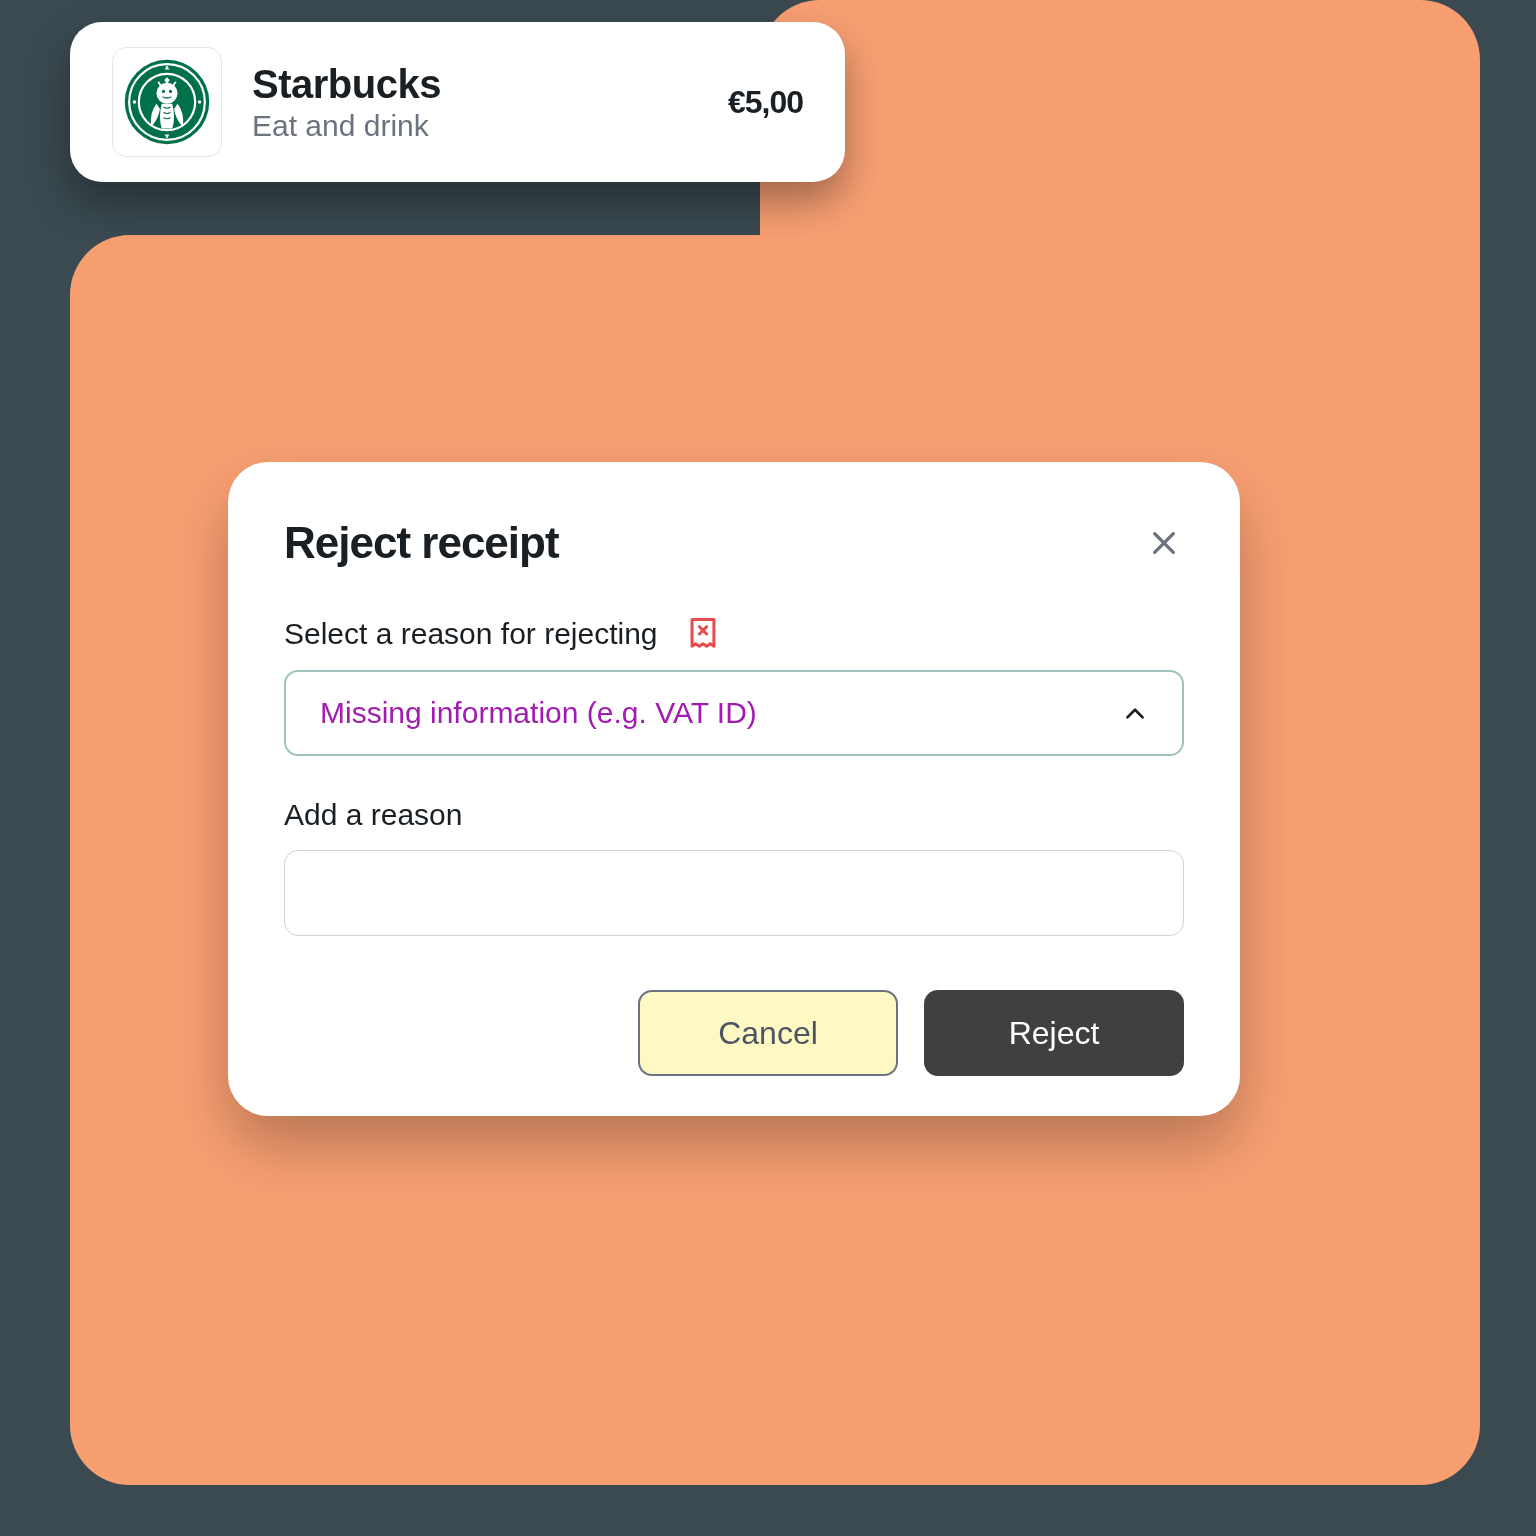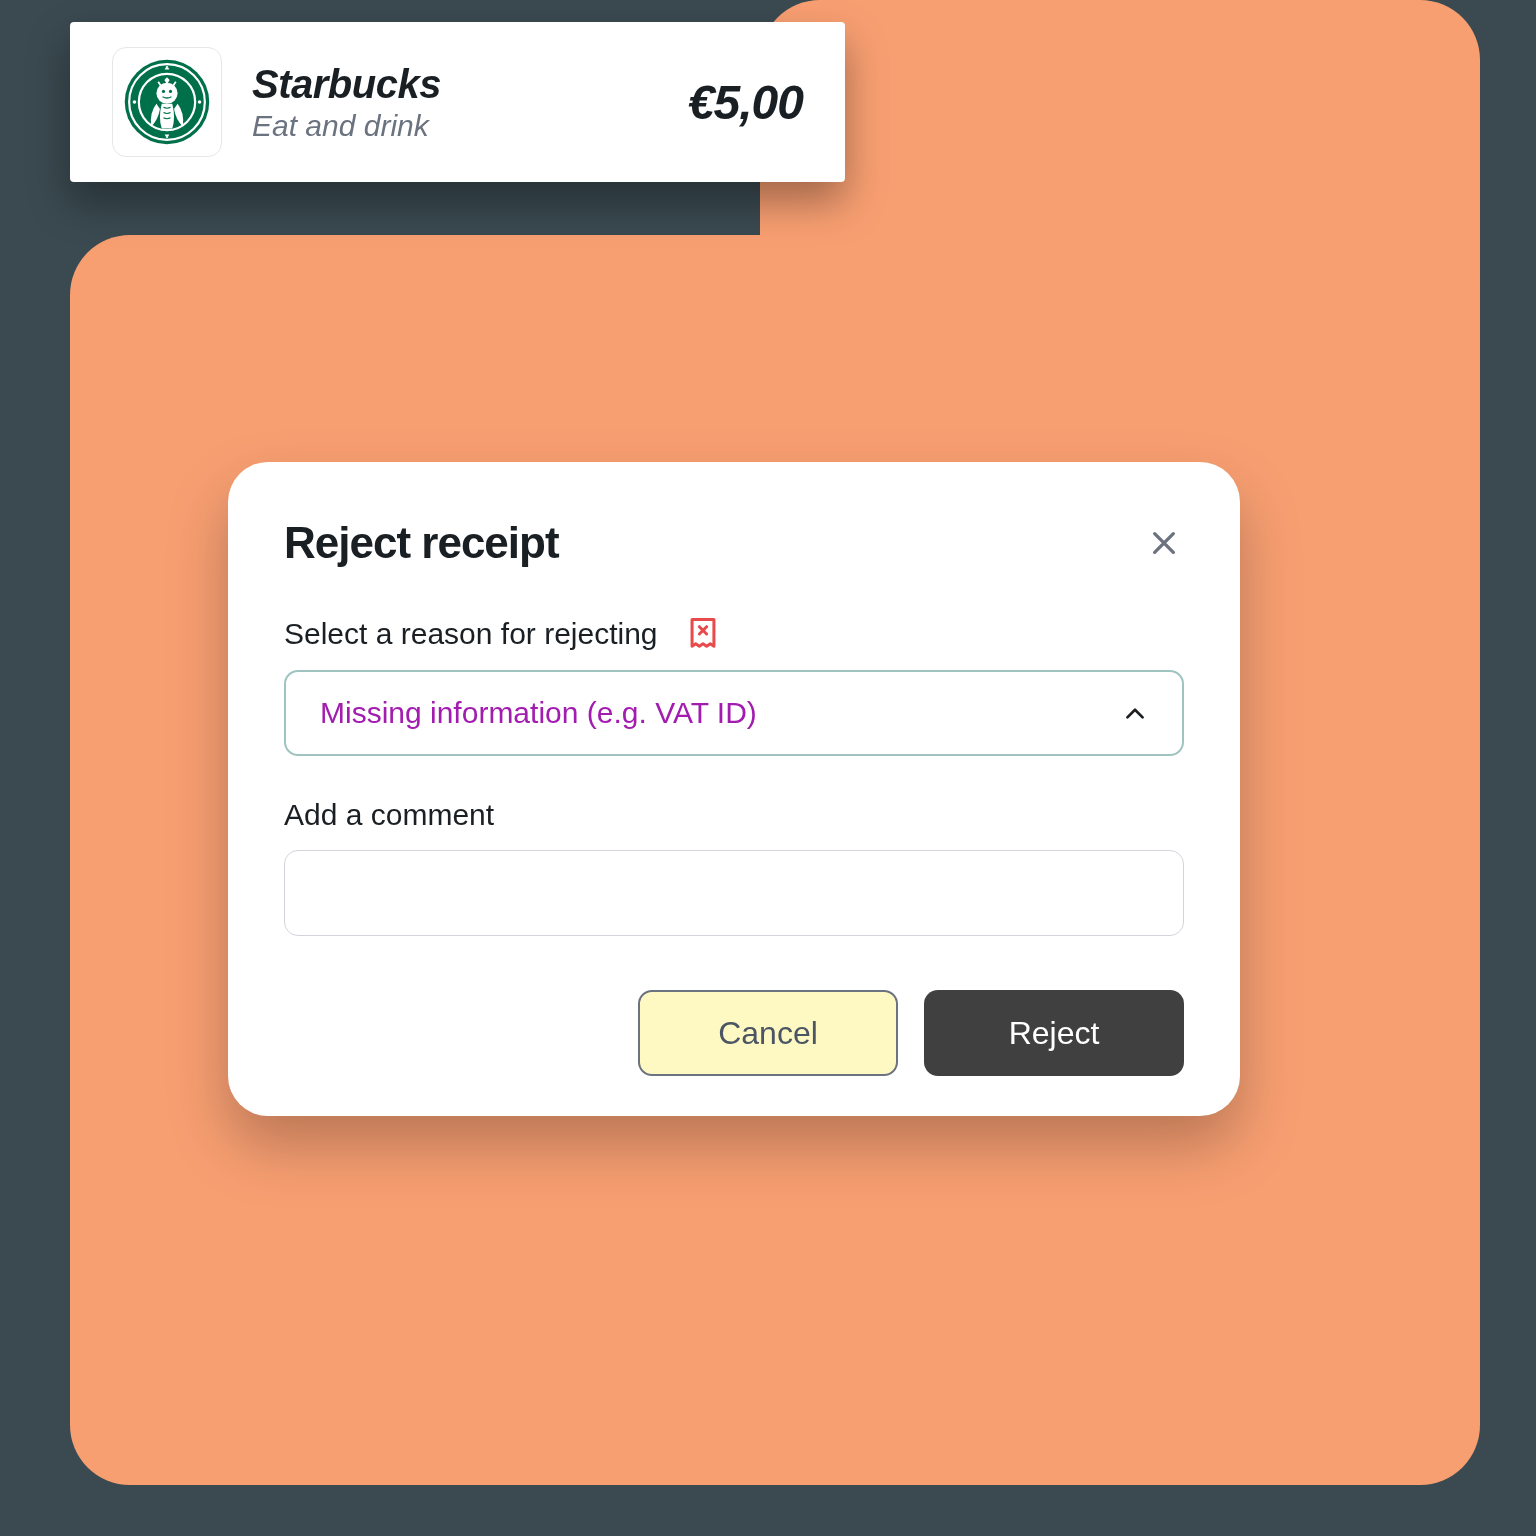--- a/index.html
+++ b/index.html
@@ -28,26 +28,25 @@
       width: 1410px;
       height: 1250px;
     }
     .transaction-card {
       position: absolute;
       top: 22px;
       left: 70px;
       width: 775px;
       height: 160px;
       background: #fff;
-      border-radius: 4px;
+      border-radius: 32px;
       box-shadow: 0 20px 40px rgba(0,0,0,0.35);
       display: flex;
       align-items: center;
       padding: 12px 42px;
-      font-style: italic;
     }
     .merchant-logo {
       width: 110px;
       height: 110px;
       border: 1px solid #e5e7eb;
       border-radius: 14px;
       display: flex;
       align-items: center;
       justify-content: center;
       flex-shrink: 0;
@@ -61,21 +60,21 @@
       font-weight: 600;
       color: #1a1f24;
       letter-spacing: -0.5px;
     }
     .merchant-category {
       font-size: 30px;
       color: #6b7280;
       margin-top: 2px;
     }
     .transaction-amount {
-      font-size: 48px;
+      font-size: 32px;
       font-weight: 700;
       color: #1a1f24;
       letter-spacing: -1px;
     }
     .dialog {
       position: absolute;
       top: 462px;
       left: 228px;
       width: 1012px;
       background: #fff;
@@ -244,20 +243,20 @@
 
   <div class="select-box">
     <span class="select-value">Missing information (e.g. VAT ID)</span>
     <span class="chevron">
       <svg width="26" height="26" viewBox="0 0 24 24">
         <path d="M 5 16 L 12 9 L 19 16" stroke="#1a1f24" stroke-width="2.5" fill="none" stroke-linecap="round" stroke-linejoin="round"></path>
       </svg>
     </span>
   </div>
 
-  <div class="comment-label">Add a comment</div>
+  <div class="comment-label">Add a reason</div>
   <input class="comment-input" type="text" value="" style="">
 
   <div class="dialog-actions">
     <button class="btn btn-cancel">Cancel</button>
     <button class="btn btn-reject">Reject</button>
   </div>
 </div>
 
 </body></html>

